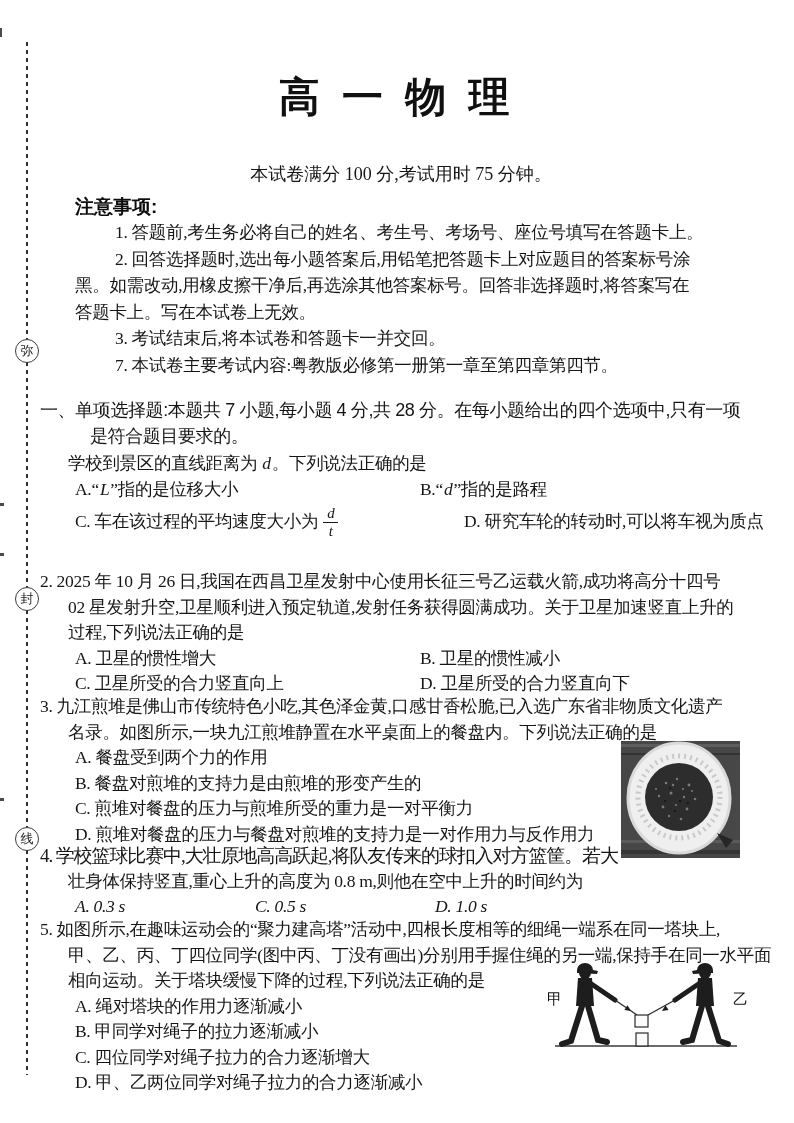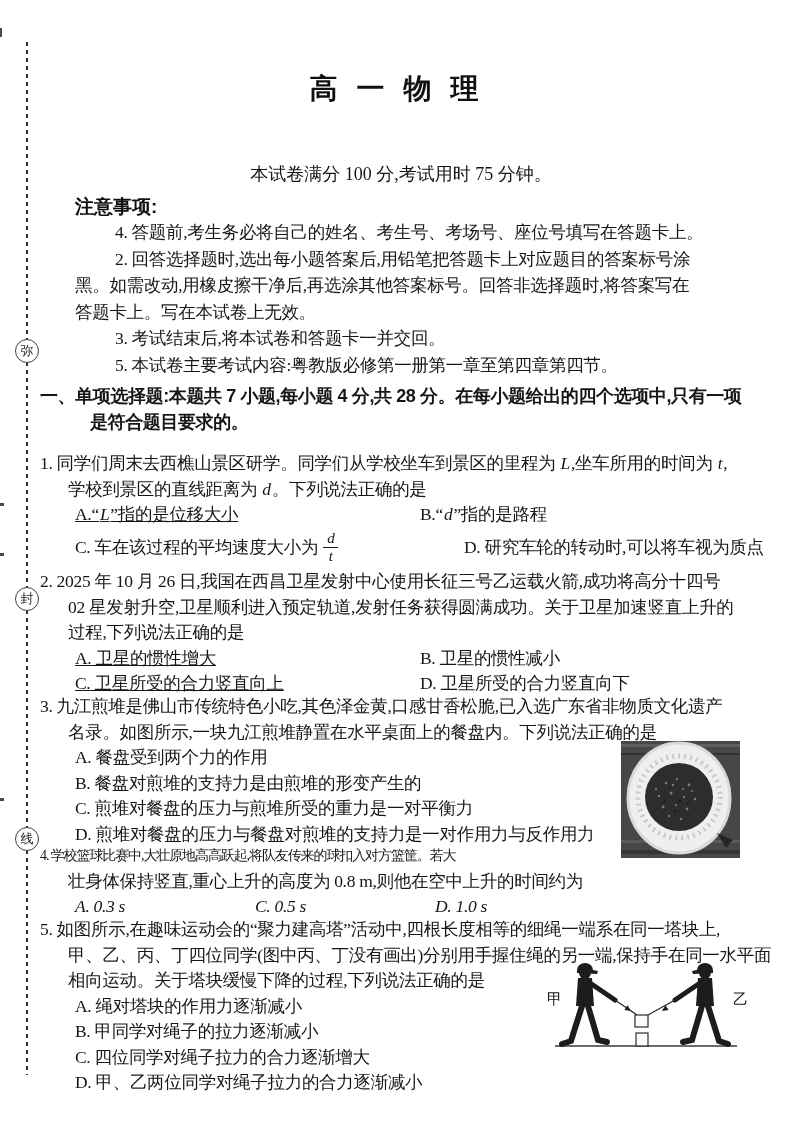--- a/index.html
+++ b/index.html
@@ -19,21 +19,21 @@
   .seal-char{
     position:absolute;left:15px;width:22px;height:22px;
     border:1px solid #3c3c3c;border-radius:50%;
     background:#fff;text-align:center;line-height:22px;
     font-size:13px;color:#222;
   }
   .tick{position:absolute;background:#4a4a4a;}
 
   .title{
     position:absolute;top:70px;left:0;right:0;
-    text-align:center;font-size:28px;font-weight:bold;
+    text-align:center;font-size:41px;font-weight:bold;
     letter-spacing:6px;color:#101010;
     font-family:"Liberation Serif", serif;
   }
   .subtitle{
     position:absolute;top:162px;left:0;right:0;
     text-align:center;font-size:18px;letter-spacing:0;margin-left:8px;
   }
   .notes{position:absolute;top:194px;left:75px;width:680px;}
   .notes-heading{
     font-size:19px;font-weight:bold;
@@ -44,50 +44,50 @@
 
   .ln{
     font-size:17.5px;letter-spacing:-0.3px;line-height:25.5px;
     white-space:nowrap;height:25.5px;
   }
   .indent1{padding-left:40px;}
   .cont{padding-left:28px;}
   .optpad{padding-left:35px;}
 
   .section{
-    position:absolute;top:384px;left:40px;width:736px;
-    font-weight:bold;font-family:"Liberation Sans", sans-serif;
+    position:absolute;top:398px;left:40px;width:736px;
+    font-weight:normal;font-family:"Liberation Sans", sans-serif;
   }
   .section .ln{font-size:18px;letter-spacing:-0.4px;}
   .section .ln2{padding-left:50px;}
 
   .question{position:absolute;left:40px;width:736px;}
   .q1{top:451px;} .q2{top:569px;} .q3{top:694px;} .q4{top:843px;} .q5{top:917px;}
 
   .optrow{display:flex;}
-  .optrow .colA{width:380px;padding-left:35px;box-sizing:border-box;text-decoration:underline;}
+  .optrow .colA{width:380px;padding-left:35px;box-sizing:border-box;}
   .optrow .colB{flex:1;}
   .optrow4{display:flex;}
   .optrow4 span{display:block;box-sizing:border-box;font-style:italic;}
   .optrow4 .o1{width:215px;padding-left:35px;}
   .optrow4 .o2{width:180px;}
   .optrow4 .o3{width:180px;}
   .optrow4 .o4{width:160px;}
 
   .fracrow{height:40px;display:flex;align-items:center;gap:44px;}
   .fracrow .colA{width:380px;padding-left:35px;box-sizing:border-box;display:flex;align-items:center;}
   .frac{
     display:inline-block;text-align:center;vertical-align:middle;
     margin-left:5px;font-style:italic;
     font-family:"Liberation Serif", serif;
   }
   .frac .num{display:block;font-size:15px;line-height:15px;padding:0 4px 1px 4px;border-bottom:1.3px solid #161616;}
   .frac .den{display:block;font-size:15px;line-height:15px;padding-top:1px;}
   .v{font-style:italic;font-family:"Liberation Serif", serif;padding:0 1px;}
-  .tight{font-size:14px;letter-spacing:-1.1px;}
+  .tight{font-size:19px;letter-spacing:-1.1px;}
 
   .photo{position:absolute;left:621px;top:741px;width:119px;height:117px;}
   .fig5{position:absolute;left:545px;top:960px;width:205px;height:95px;}
 </style>
 </head>
 <body>
 
 <div class="page">
 
   <div class="seal-line"></div>
@@ -97,35 +97,34 @@
   <div class="tick" style="left:0;top:28px;width:2px;height:9px;"></div>
   <div class="tick" style="left:0;top:503px;width:4px;height:3px;"></div>
   <div class="tick" style="left:0;top:553px;width:4px;height:3px;"></div>
   <div class="tick" style="left:0;top:798px;width:4px;height:3px;"></div>
 
   <div class="title">高 一 物 理</div>
   <div class="subtitle">本试卷满分 100 分,考试用时 75 分钟。</div>
 
   <div class="notes">
     <div class="notes-heading">注意事项:</div>
-    <div class="ln indent1">4. 答题前,考生务必将自己的姓名、考生号、考场号、座位号填写在答题卡上。</div>
+    <div class="ln indent1">1. 答题前,考生务必将自己的姓名、考生号、考场号、座位号填写在答题卡上。</div>
     <div class="ln indent1">2. 回答选择题时,选出每小题答案后,用铅笔把答题卡上对应题目的答案标号涂</div>
     <div class="ln">黑。如需改动,用橡皮擦干净后,再选涂其他答案标号。回答非选择题时,将答案写在</div>
     <div class="ln">答题卡上。写在本试卷上无效。</div>
     <div class="ln indent1">3. 考试结束后,将本试卷和答题卡一并交回。</div>
-    <div class="ln indent1">5. 本试卷主要考试内容:粤教版必修第一册第一章至第四章第四节。</div>
+    <div class="ln indent1">7. 本试卷主要考试内容:粤教版必修第一册第一章至第四章第四节。</div>
   </div>
 
   <div class="section">
     <div class="ln">一、单项选择题:本题共 7 小题,每小题 4 分,共 28 分。在每小题给出的四个选项中,只有一项</div>
     <div class="ln ln2">是符合题目要求的。</div>
   </div>
 
   <div class="question q1">
-    <div class="ln"><span>1. 同学们周末去西樵山景区研学。同学们从学校坐车到景区的里程为 </span><span class="v">L</span><span>,坐车所用的时间为 </span><span class="v">t</span><span>,</span></div>
     <div class="ln cont"><span>学校到景区的直线距离为 </span><span class="v">d</span><span>。下列说法正确的是</span></div>
     <div class="optrow ln" style="height:25.5px;">
       <span class="colA"><span>A.“</span><span class="v">L</span><span>”指的是位移大小</span></span>
       <span class="colB"><span>B.“</span><span class="v">d</span><span>”指的是路程</span></span>
     </div>
     <div class="fracrow ln">
       <span class="colA">
         <span>C. 车在该过程的平均速度大小为</span>
         <span class="frac">
             <span class="num">d</span>

